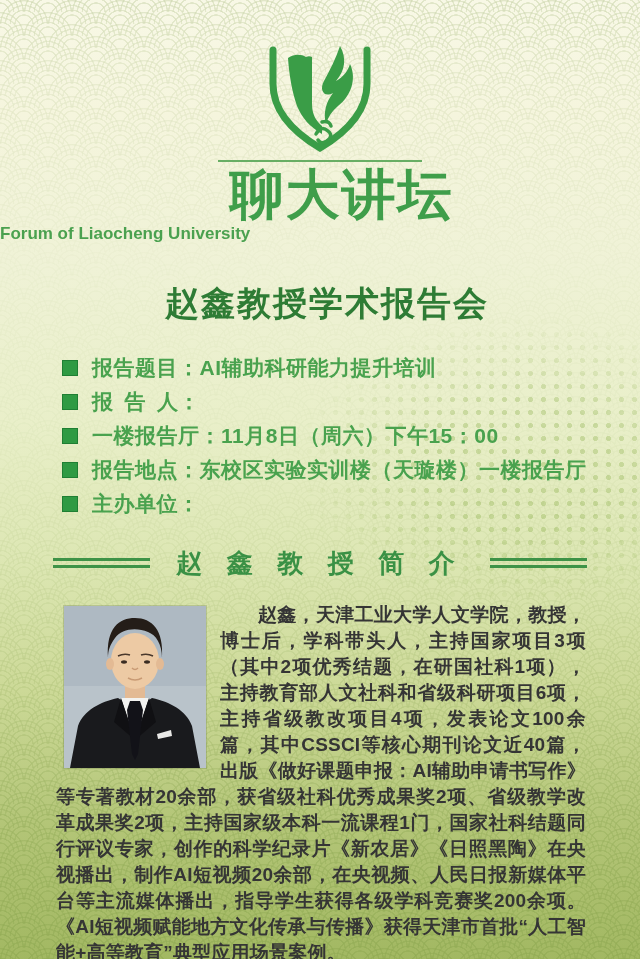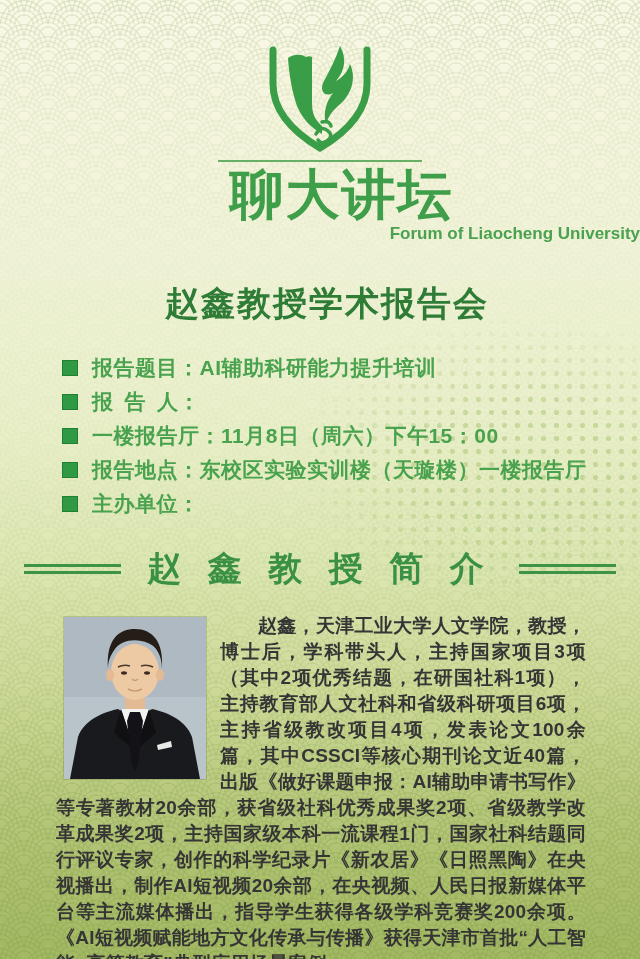--- a/index.html
+++ b/index.html
@@ -46,42 +46,42 @@
   }
 
   .content { position:relative; z-index:2; }
 
   .logo-wrap { padding-top:46px; text-align:center; line-height:0; }
   .logo-rule { width:204px; height:2px; background:#68ae64; margin:6px auto 4px; }
   .brand-cn {
     text-align:center; font-size:54px; font-weight:800; color:#3f9e4a;
     letter-spacing:2px; line-height:1.05;margin-left:43px;
   }
-  .brand-en { text-align:right; font-size:17px; font-weight:600; color:#4aa14f; margin-top:1px; }
+  .brand-en { text-align:left; font-size:17px; font-weight:600; color:#4aa14f; margin-top:1px; }
 
   .title {
     margin-top:37px; text-align:center;
     font-family:"Liberation Serif", serif;
     font-size:34px; font-weight:bold; color:#2e7c35; letter-spacing:2px;margin-left:14px;
   }
 
   .info { list-style:none; margin:24px 0 0 62px; }
   .info-row { display:flex; align-items:center; height:34px; }
   .bullet {
     width:16px; height:16px; background:#2f9a43; border:1px solid #1f7f33;
     margin-right:14px; flex:none;
   }
   .info-row .label, .info-row .value {
     font-size:21px; font-weight:bold; color:#49a24e; white-space:pre; letter-spacing:.5px;
   }
 
   .section-hdr { margin-top:25px; display:flex; justify-content:center; align-items:center; gap:26px; }
   .dbl { width:97px; height:10px; border-top:3px solid #3e9347; border-bottom:3px solid #3e9347; }
   .hdr-text {
-    font-family:"Liberation Serif", serif; font-size:34px; font-weight:bold;
+    font-family:"Liberation Serif", serif; font-size:26px; font-weight:bold;
     color:#3a9145; letter-spacing:9px; white-space:pre;text-align:right;
   }
 
   .bio { margin:21px 54px 0 56px; }
   .photo {
     float:left; width:142px; height:162px; margin:4px 14px 4px 8px;
     line-height:0; box-shadow:0 0 0 1px rgba(90,110,60,.25);
   }
   .bio-text {
     font-size:19px; line-height:26px; font-weight:bold; color:#353535;

